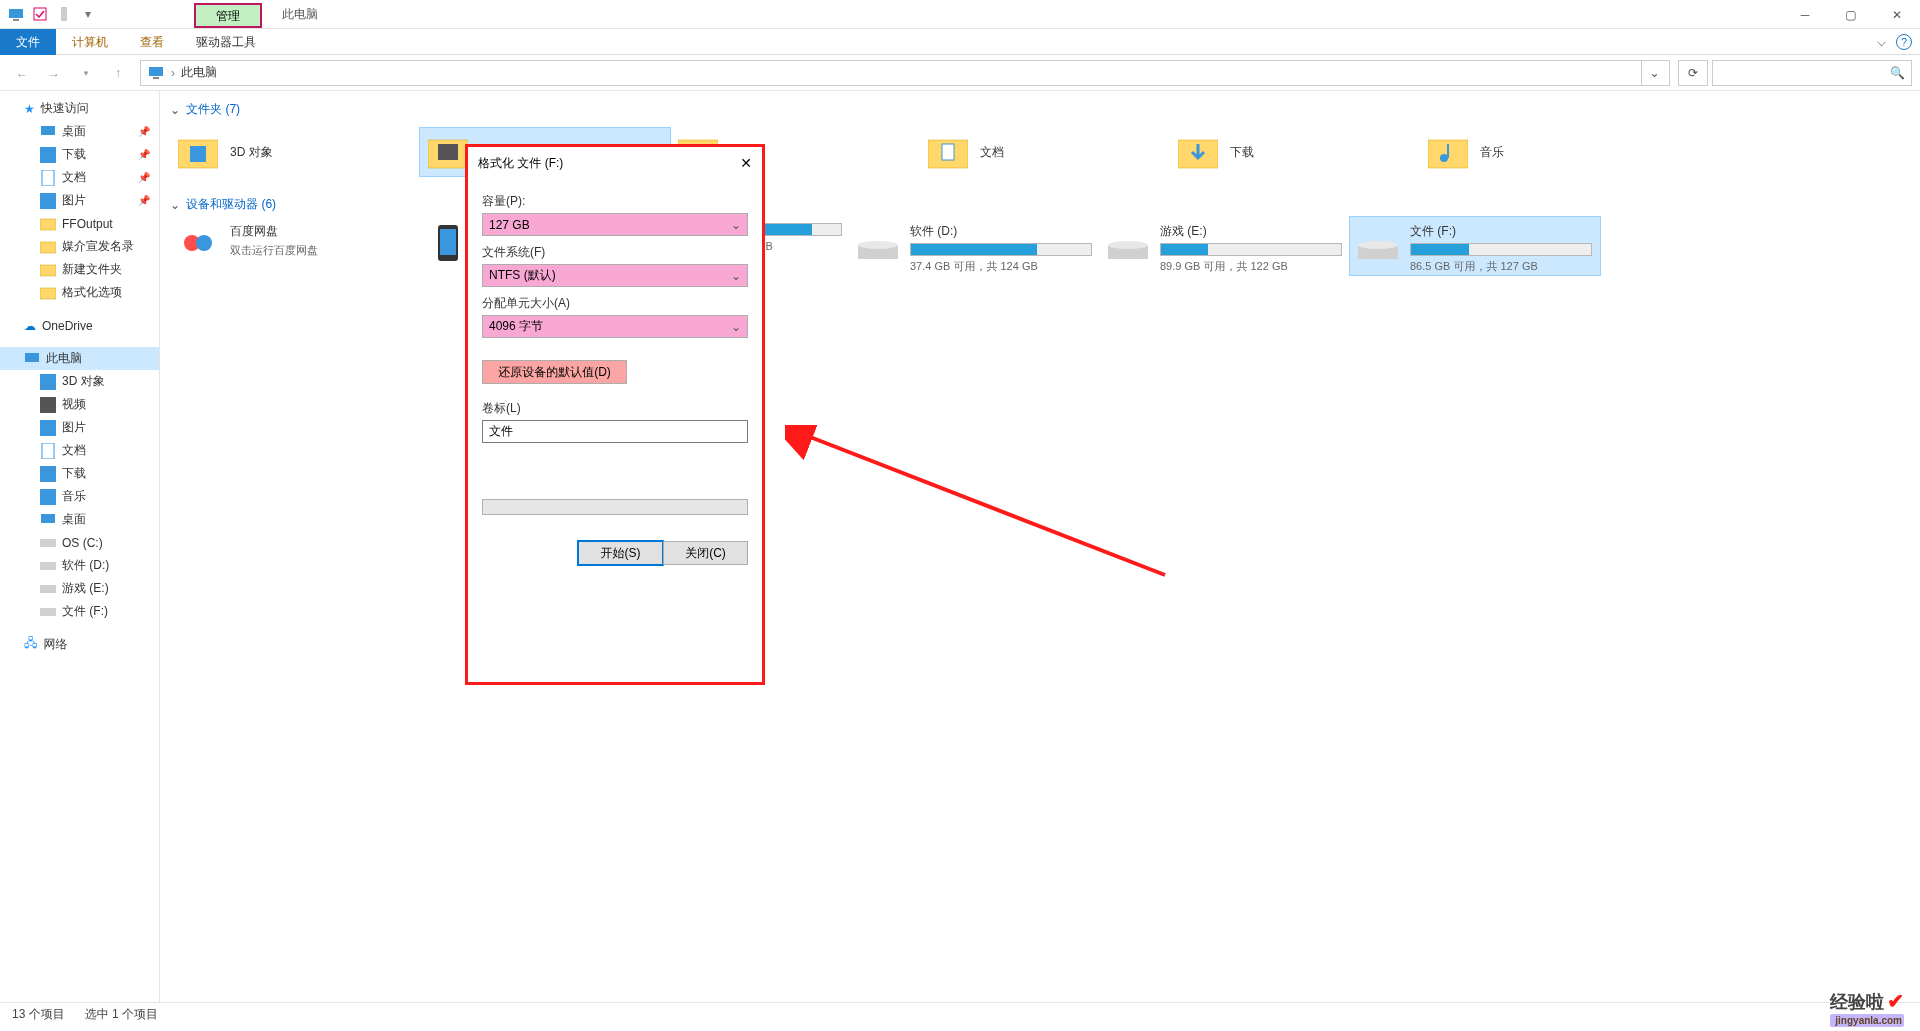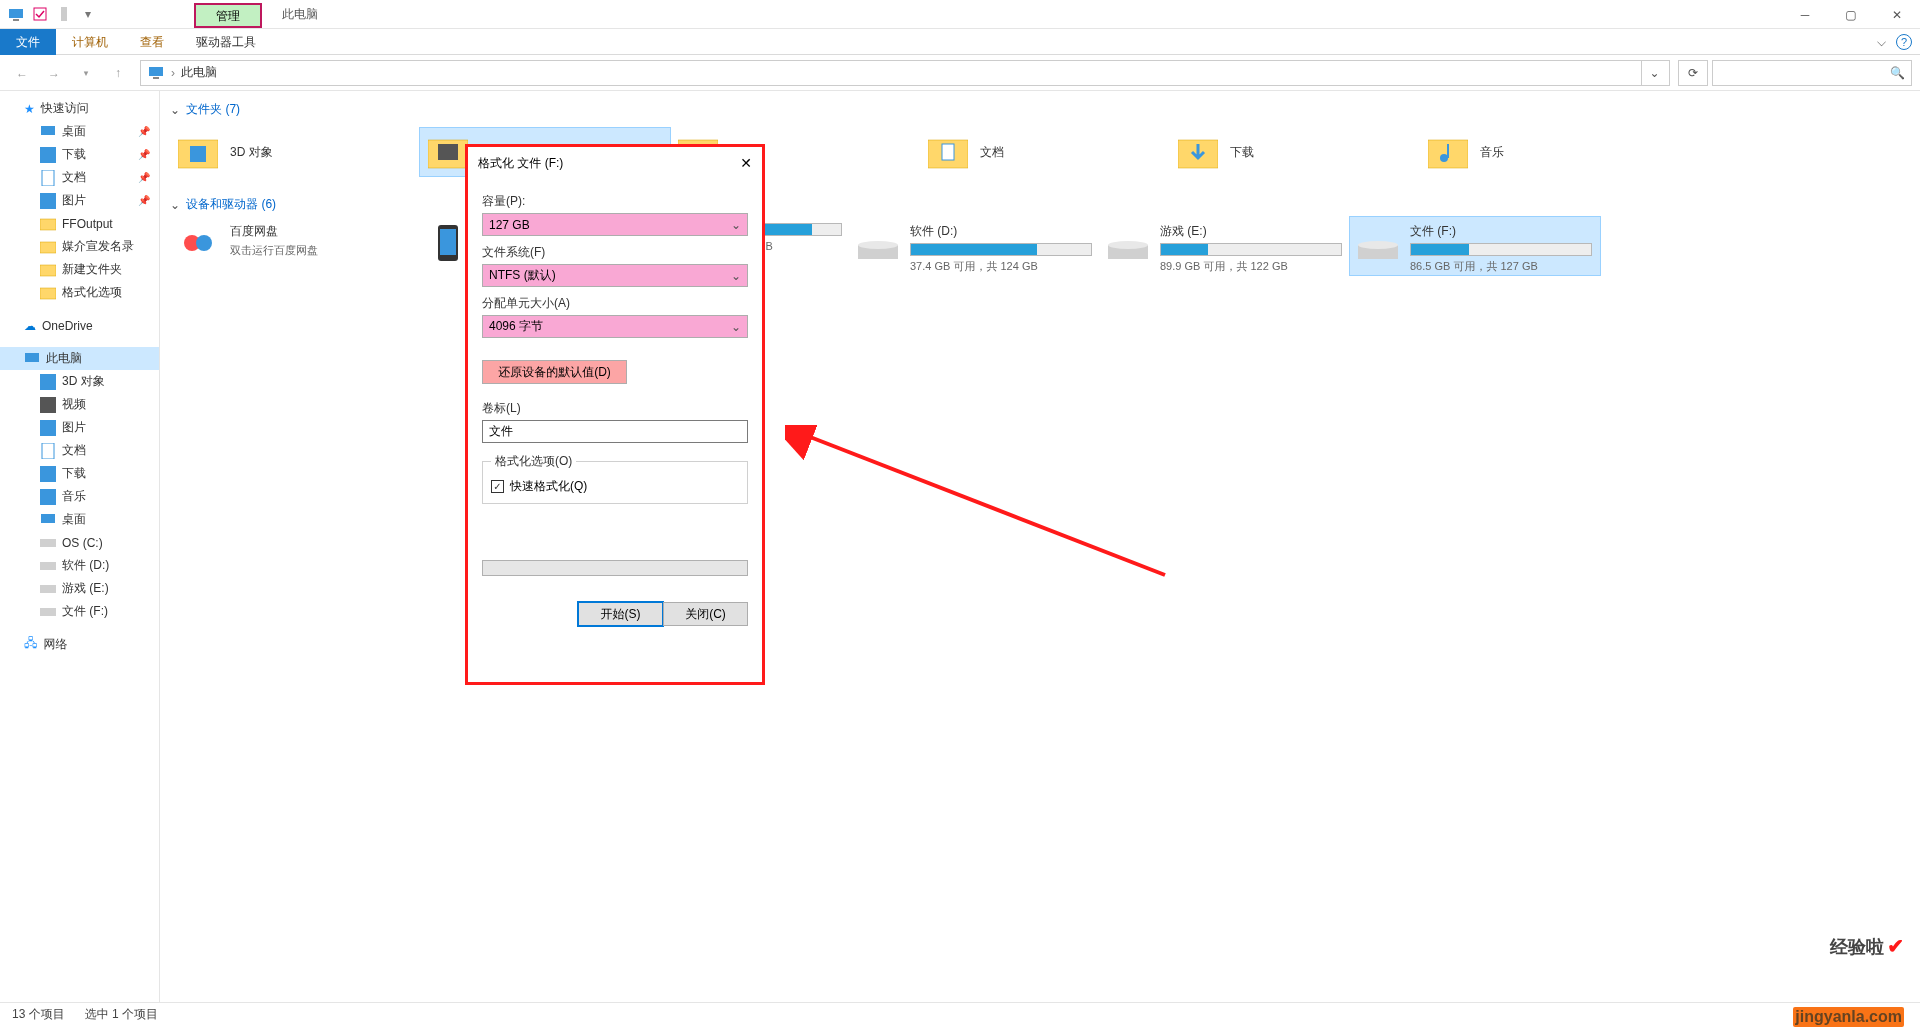--- a/index.html
+++ b/index.html
@@ -63,21 +63,21 @@
 .fieldset legend{padding:0 4px;color:#333;}
 .checkbox-row{display:flex;align-items:center;gap:6px;}
 .checkbox{width:13px;height:13px;border:1px solid #333;display:flex;align-items:center;justify-content:center;font-size:10px;color:#333;}
 .progress-track{height:16px;border:1px solid #b0b0b0;background:#e6e6e6;margin-top:56px;}
 .dlg-buttons{display:flex;justify-content:flex-end;margin-top:26px;}
 .dlg-btn{width:85px;height:24px;border:1px solid #adadad;background:#e1e1e1;display:flex;align-items:center;justify-content:center;}
 .dlg-btn.focus{border:1px solid #0078d7;outline:1px solid #0078d7;}
 .arrow-annotation{position:absolute;left:785px;top:425px;pointer-events:none;z-index:20;}
 .watermark{position:absolute;right:16px;bottom:4px;font-family:"SimSun",serif;font-weight:bold;color:#444;text-align:right;}
 .watermark .wm1{font-size:18px;}
-.watermark .wm2{font-size:16px;color:#654321;background:#f97316;padding:1px 2px;border-radius:2px;margin-top:48px;}
+.watermark .wm2{font-size:10px;color:#654321;background:#c4b5fd;padding:1px 2px;border-radius:2px;}
 .wm-check{color:#ff1a1a;font-size:20px;}
 
 .svg-folder{fill:#ffd76a;stroke:#d9a400;stroke-width:.5;}
 .svg-drive{fill:#d0d0d0;}
 </style>
 </head>
 <body>
 
 <div class="titlebar">
   <div class="qat">
@@ -440,27 +440,20 @@
         <span class="chev">⌄</span>
       </div>
 
     <div class="restore-btn">
         <span>还原设备的默认值(D)</span>
       </div>
 
     <div class="form-label" style="margin-top:16px;">卷标(L)</div>
     <input class="label-input" value="文件" style="">
 
-    <fieldset class="fieldset">
-      <legend>格式化选项(O)</legend>
-      <div class="checkbox-row">
-        <div class="checkbox">✓</div>
-        <span>快速格式化(Q)</span>
-      </div>
-    </fieldset>
 
     <div class="progress-track"></div>
 
     <div class="dlg-buttons">
       <div class="dlg-btn focus">
           <span>开始(S)</span>
         </div>
       <div class="dlg-btn">
           <span>关闭(C)</span>
         </div>

